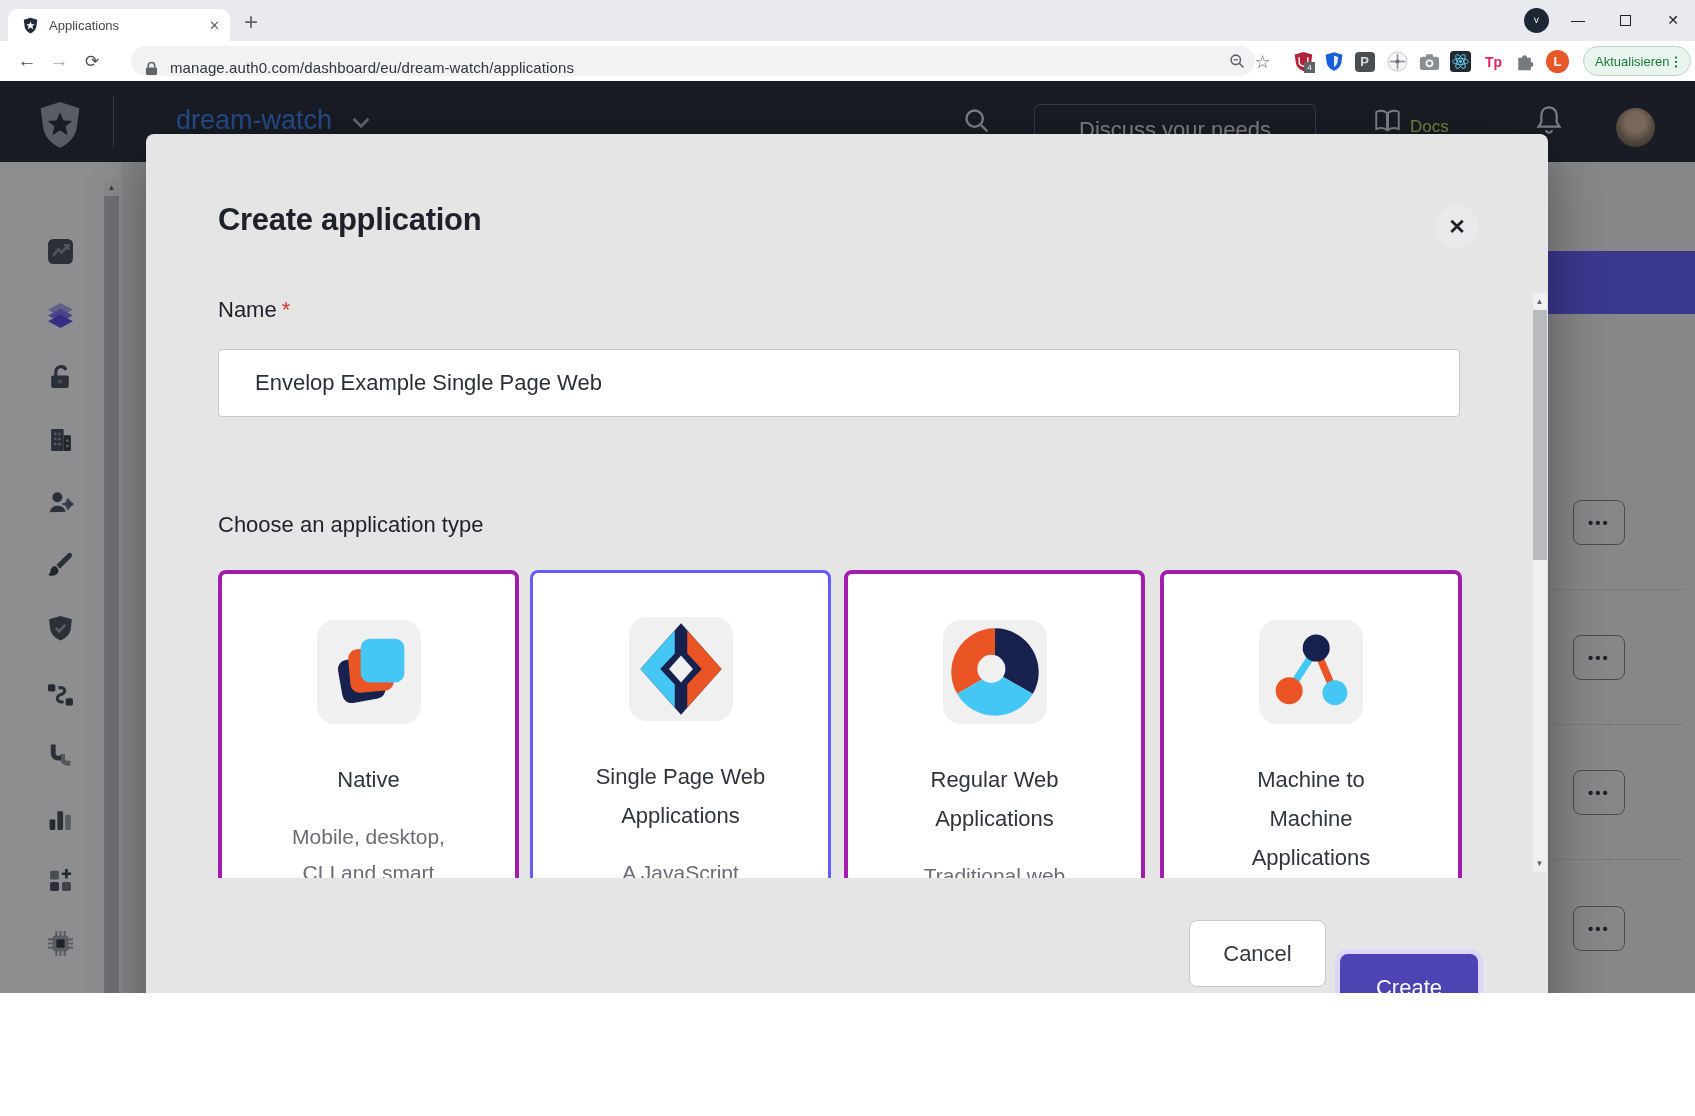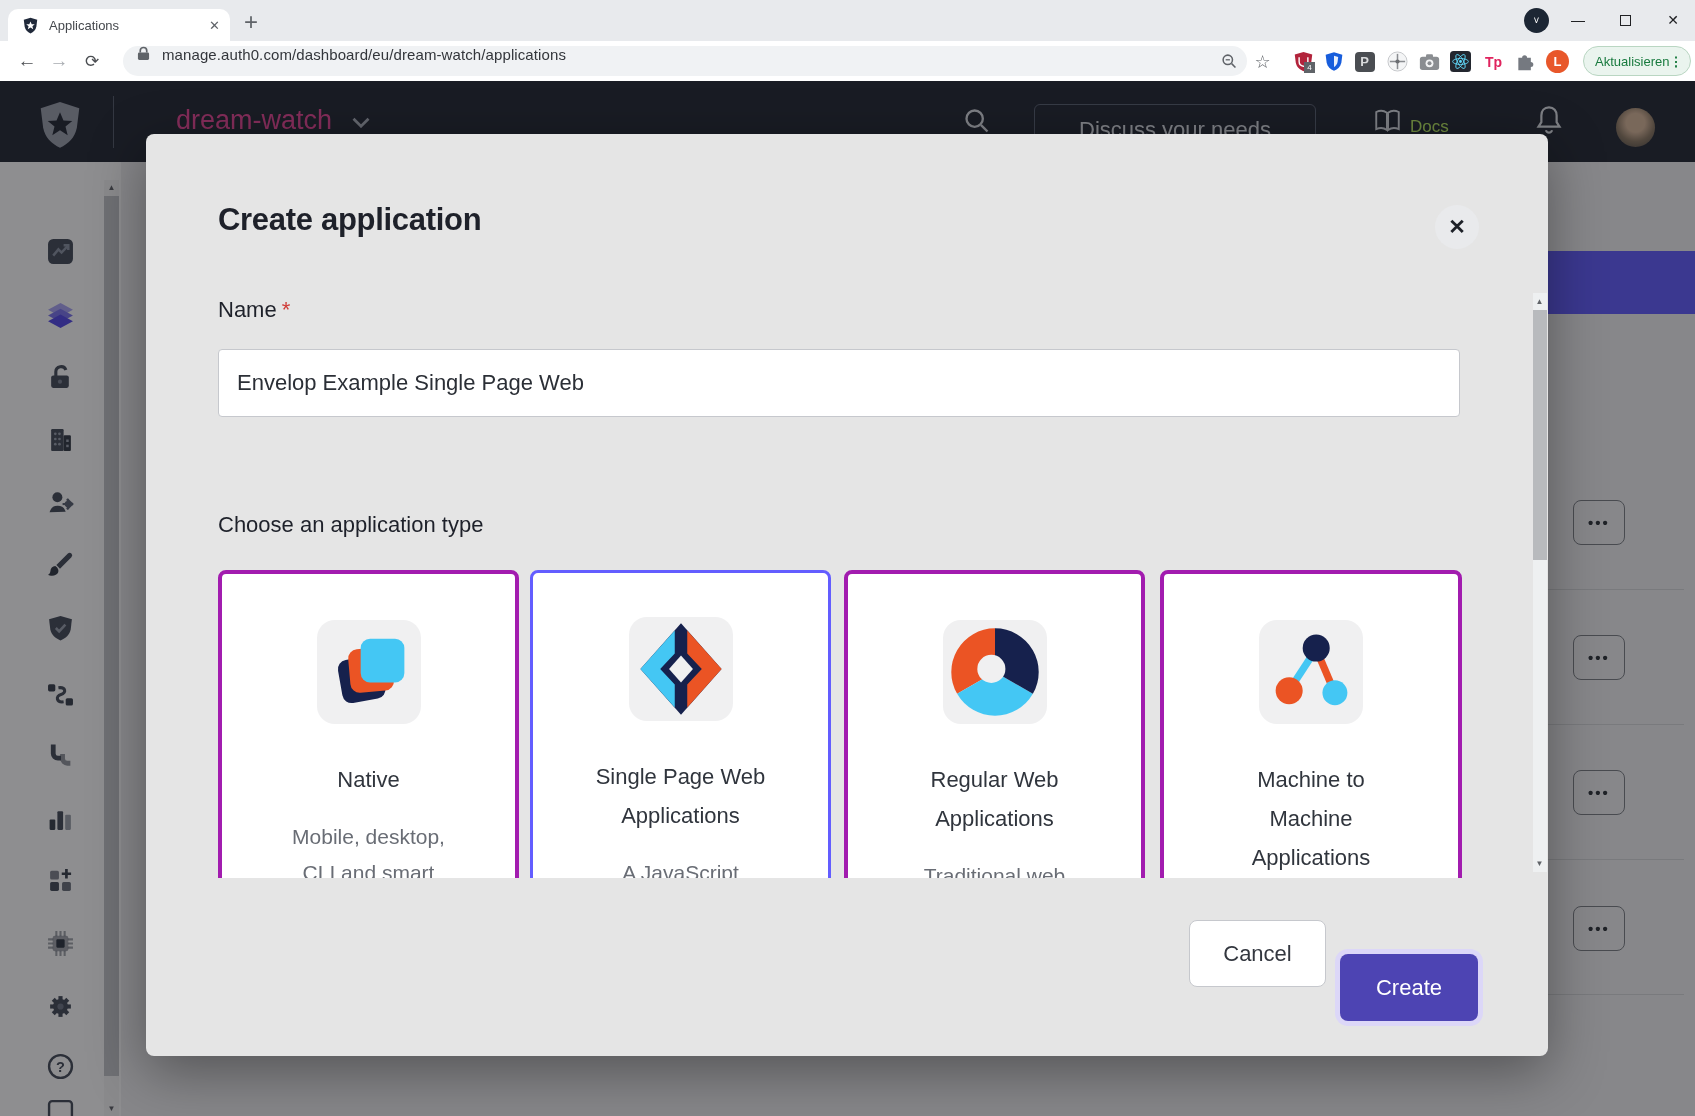--- a/index.html
+++ b/index.html
@@ -1,40 +1,40 @@
 <!DOCTYPE html>
 <html><head>
 <meta charset="utf-8">
 <style>
   * { margin:0; padding:0; box-sizing:border-box; }
   html,body { width:1695px; height:1116px; }
   body { font-family:"Liberation Sans", sans-serif; overflow:hidden; }
-  .screen { position:relative; width:1695px; height:1116px; background:#fff; overflow:hidden; }
+  .screen { position:relative; width:1695px; height:993px; background:#fff; overflow:hidden; }
   .abs { position:absolute; }
 
   
   .titlebar { position:absolute; left:0; top:0; width:1695px; height:41px; background:#e8eaed; z-index:200; }
   .tab { position:absolute; left:8px; top:9px; width:222px; height:32px; background:#fff; border-radius:10px 10px 0 0; display:flex; align-items:center; padding:0 10px 0 14px; }
   .tab-title { font-size:13px; color:#45484d; flex:1; margin-left:10px; white-space:nowrap; overflow:hidden; }
   .tab-close { font-size:13px; color:#5f6368; cursor:default; }
   .newtab { position:absolute; left:244px; top:8px; font-size:24px; font-weight:300; color:#5f6368; }
   .winbtn { position:absolute; top:6px; width:30px; height:28px; display:flex; align-items:center; justify-content:center; color:#202124; font-size:14px; }
   .profile-circle { position:absolute; left:1524px; top:8px; width:25px; height:25px; border-radius:50%; background:#1c2634; color:#fff; font-size:10px; display:flex; align-items:center; justify-content:center; }
   .toolbar { position:absolute; left:0; top:41px; width:1695px; height:40px; background:#fff; z-index:200; }
   .navbtn { position:absolute; top:0; height:40px; width:32px; display:flex; align-items:center; justify-content:center; font-size:19px; }
-  .addressbar { position:absolute; left:123px; top:5px; width:1124px; height:30px; background:#f0f2f4; border-radius:15px; display:flex; align-items:flex-start; padding:0 14px; }
+  .addressbar { position:absolute; left:131px; top:5px; width:1124px; height:30px; background:#f0f2f4; border-radius:15px; display:flex; align-items:flex-end; padding:0 14px; }
   .url { font-size:15px; color:#33363b; margin-left:12px; letter-spacing:.1px; }
   .ext { position:absolute; top:9px; width:23px; height:23px; display:flex; align-items:center; justify-content:center; }
   .update-chip { position:absolute; left:1583px; top:5px; width:108px; height:30px; border:1px solid #b9d6c2; background:#eaf4ee; border-radius:15px; display:flex; align-items:center; padding:0 8px 0 11px; }
   .update-chip span { font-size:13px; color:#187a3e; flex:1; }
   .update-dots { color:#187a3e; font-size:13px; font-weight:700; }
 
   
   .a0-header { position:absolute; left:0; top:81px; width:1695px; height:81px; background:#232834; z-index:1; }
-  .tenant { position:absolute; left:176px; top:24px; font-size:27px; font-weight:500; color:#ec4899; }
+  .tenant { position:absolute; left:176px; top:24px; font-size:27px; font-weight:500; color:#3b82f6; }
   .hsep { position:absolute; left:113px; top:15px; width:1px; height:52px; background:#555d6d; }
   .discuss-btn { position:absolute; left:1034px; top:23px; width:282px; height:51px; border:1px solid #5a6273; border-radius:6px; color:#dfe3e9; font-size:22px; display:flex; align-items:center; justify-content:center; background:transparent; }
   .docs-label { position:absolute; left:1410px; top:36px; font-size:17px; color:#bef264; }
   .avatar { position:absolute; left:1616px; top:27px; width:39px; height:39px; border-radius:50%;
     background:radial-gradient(circle at 50% 38%, #d8b79a 0 30%, #8d7a64 60%, #4c4a46 100%); }
 
   
   .sidebar { position:absolute; left:0; top:162px; width:121px; height:954px; background:#ffffff; z-index:1; }
   .side-ic { position:absolute; left:47px; width:27px; height:27px; }
   .side-scroll { position:absolute; left:104px; top:18px; width:15px; height:936px; background:#f7f7f8; }
@@ -47,21 +47,21 @@
 
   .overlay { position:absolute; left:0; top:81px; width:1695px; height:1035px; background:rgba(14,15,19,0.47); z-index:50; }
 
   
   .modal { position:absolute; left:146px; top:134px; width:1402px; height:922px; background:#e5e5e5; border-radius:8px; box-shadow:0 16px 56px rgba(0,0,0,.38); z-index:100; }
   .modal-clip { position:absolute; left:0; top:0; width:1402px; height:744px; overflow:hidden; }
   .m-title { position:absolute; left:72px; top:68px; font-size:31px; font-weight:600; color:#1e212a; letter-spacing:-.3px; }
   .m-close { position:absolute; left:1289px; top:71px; width:44px; height:44px; border-radius:50%; background:#e9eaec; display:flex; align-items:center; justify-content:center; font-size:21px; font-weight:600; color:#1d2027; }
   .m-namelabel { position:absolute; left:72px; top:163px; font-size:22px; color:#1e212a; }
   .m-star { color:#d03c38; margin-left:5px; }
-  .m-input { position:absolute; left:72px; top:215px; width:1242px; height:68px; border:1px solid #c6c8cd; border-radius:4px; font-family:"Liberation Sans",sans-serif; font-size:22px; color:#2b2f36; padding:0 18px; outline:none; background:#fff; }
+  .m-input { position:absolute; left:72px; top:215px; width:1242px; height:68px; border:1px solid #c6c8cd; border-radius:4px; font-family:"Liberation Sans",sans-serif; font-size:22px; color:#2b2f36; padding:0 36px; outline:none; background:#fff; }
   .m-help { position:absolute; left:72px; top:306px; font-size:22px; color:#65686f; }
   .m-typelabel { position:absolute; left:72px; top:378px; font-size:22px; color:#1e212a; }
   .card { position:absolute; top:436px; height:470px; background:#fff; border:4px solid #a21caf; border-radius:8px; }
   .card.selected { border:3px solid #635dff; }
   .tile { width:104px; height:104px; border-radius:18px; background:#f0f0f1; margin:46px auto 0; display:flex; align-items:center; justify-content:center; }
   .card.selected .tile { margin-top:44px; }
   .c-title { margin:36px auto 0; width:185px; font-size:22px; line-height:39px; color:#30353d; text-align:center; }
   .c-desc { margin:20px auto 0; width:170px; font-size:21px; line-height:36px; color:#696d75; text-align:center; }
   .m-scrollbar { position:absolute; left:1387px; top:159px; width:14px; height:579px; background:#eef0f1; }
   .m-thumb { position:absolute; left:0; top:17px; width:14px; height:250px; background:#b8babd; }

